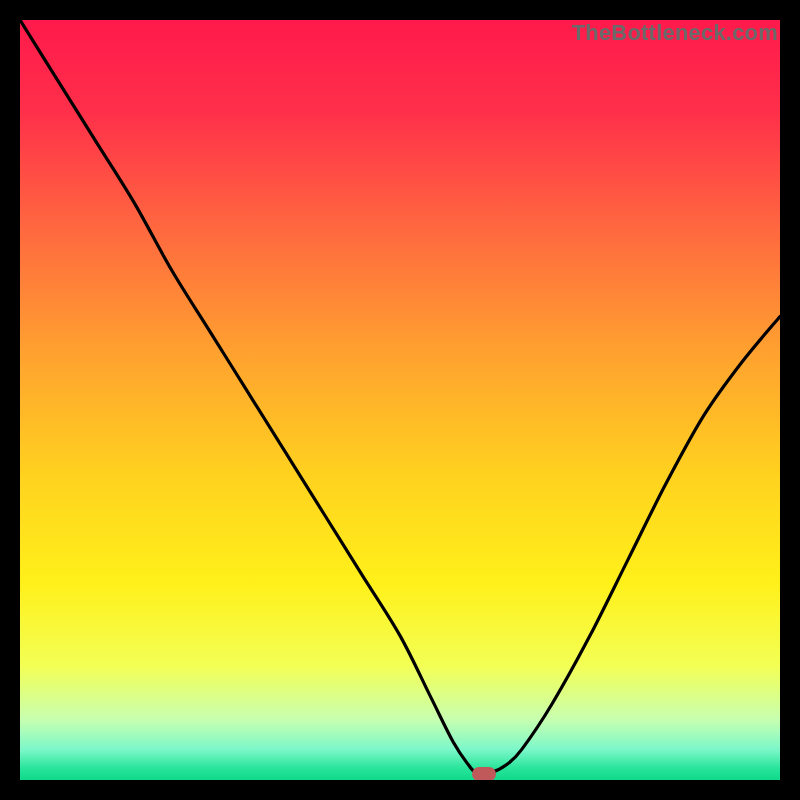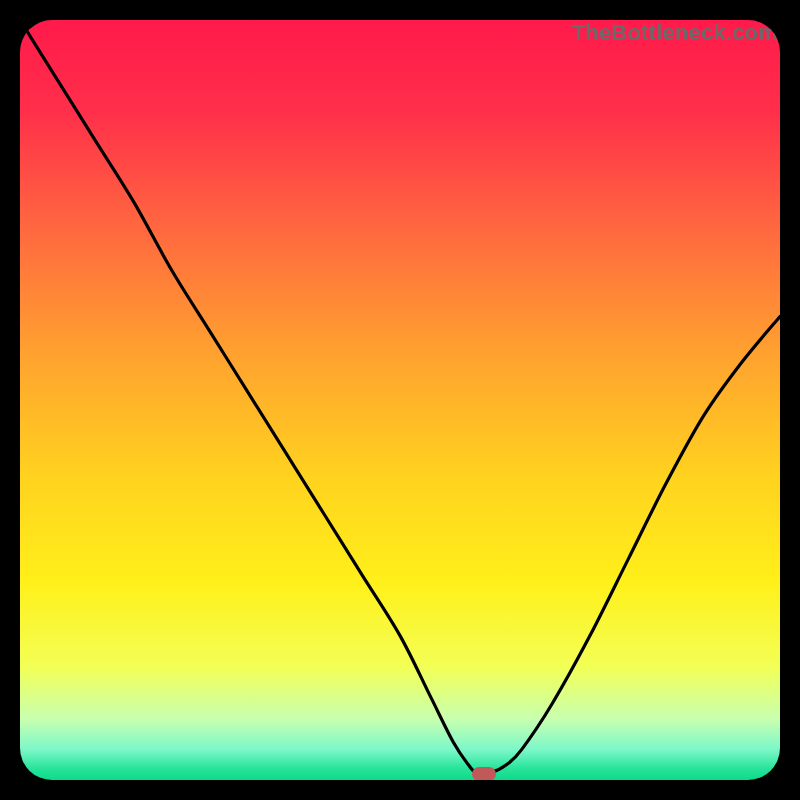--- a/index.html
+++ b/index.html
@@ -16,21 +16,20 @@
     inset: 0;
     background: #000;
   }
   .plot {
     position: absolute;
     left: 20px;
     top: 20px;
     width: 760px;
     height: 760px;
     overflow: hidden;
-    border-radius: 32px;
   }
   .gradient-bg {
     position: absolute;
     inset: 0;
   }
   .watermark {
     position: absolute;
     top: 0;
     right: 2px;
     font-size: 22px;

